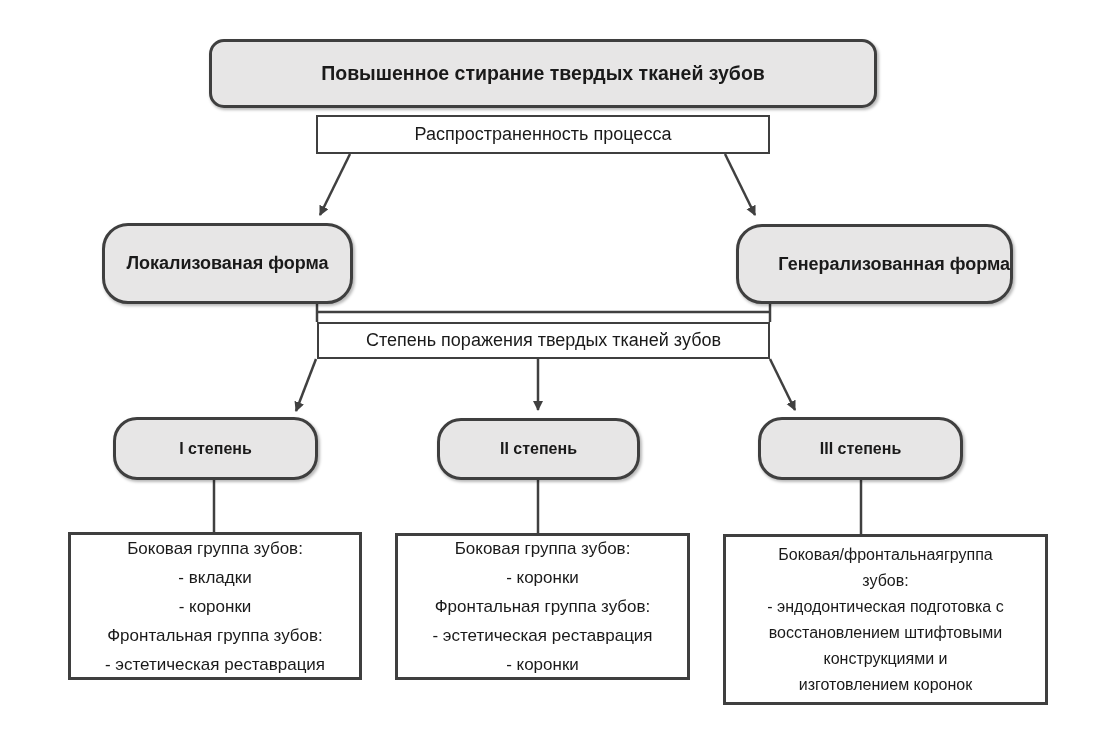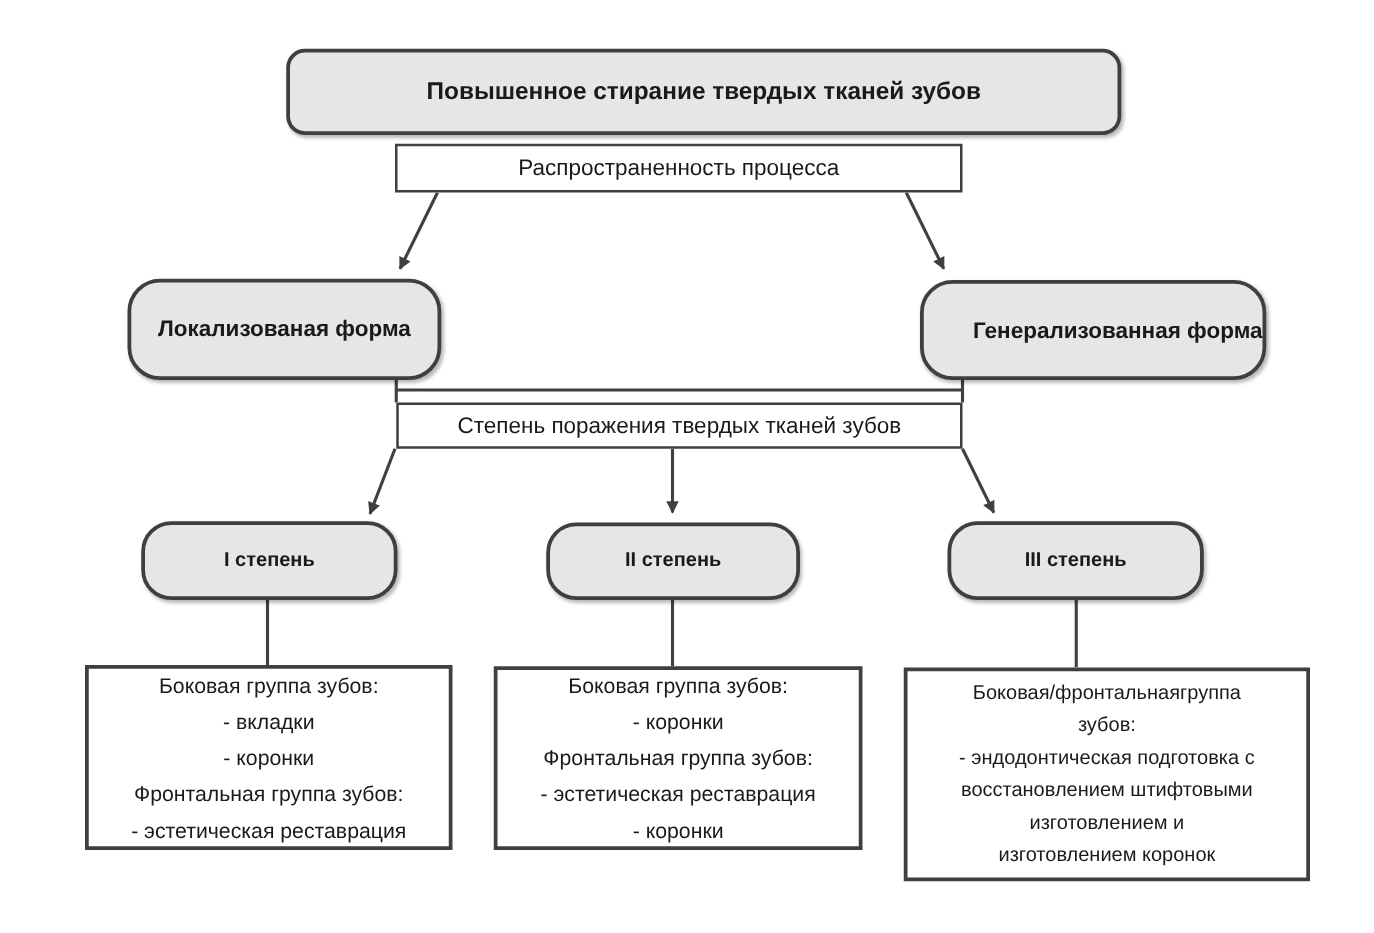--- a/index.html
+++ b/index.html
@@ -29,21 +29,21 @@
   }
   .rect {
     background: var(--white-fill, #ffffff);
     border: 2px solid var(--node-border, #3f3f3f);
   }
   .detail {
     background: var(--white-fill, #ffffff);
     border: 3px solid var(--node-border, #3f3f3f);
     flex-direction: column;
   }
-  .title-node      { left: 209px; top: 39px;  width: 668px; height: 69px; font-size: 19.5px; border-radius: 15px; margin-left: 20px; }
+  .title-node      { left: 209px; top: 39px;  width: 668px; height: 69px; font-size: 19.5px; border-radius: 15px; }
   .spread-node     { left: 316px; top: 115px; width: 454px; height: 39px; font-size: 18px; justify-content: center; }
   .form-left-node  { left: 102px; top: 223px; width: 251px; height: 81px; font-size: 18px; }
   .form-right-node { left: 736px; top: 224px; width: 277px; height: 80px; font-size: 18px; justify-content: flex-end; }
   .severity-node   { left: 317px; top: 322px; width: 453px; height: 37px; font-size: 18px; }
   .degree-node     { font-size: 16px; border-radius: 24px; }
   .degree-1-node   { left: 113px; top: 417px; width: 205px; height: 63px; }
   .degree-2-node   { left: 437px; top: 418px; width: 203px; height: 62px; text-align: right; }
   .degree-3-node   { left: 758px; top: 417px; width: 205px; height: 63px; }
   .detail-1-node   { left: 68px;  top: 532px; width: 294px; height: 148px; font-size: 17px; line-height: 29px; }
   .detail-2-node   { left: 395px; top: 533px; width: 295px; height: 147px; font-size: 17px; line-height: 29px; }
@@ -132,17 +132,17 @@
     <span class="line">Фронтальная группа зубов:</span>
     <span class="line">- эстетическая реставрация</span>
     <span class="line">- коронки</span>
   </div>
 
   <div class="node detail detail-3-node">
     <span class="line">Боковая/фронтальнаягруппа</span>
     <span class="line">зубов:</span>
     <span class="line">- эндодонтическая подготовка с</span>
     <span class="line">восстановлением штифтовыми</span>
-    <span class="line">изготовлением и</span>
+    <span class="line">конструкциями и</span>
     <span class="line">изготовлением коронок</span>
   </div>
 
 </div>
 
 </body></html>

